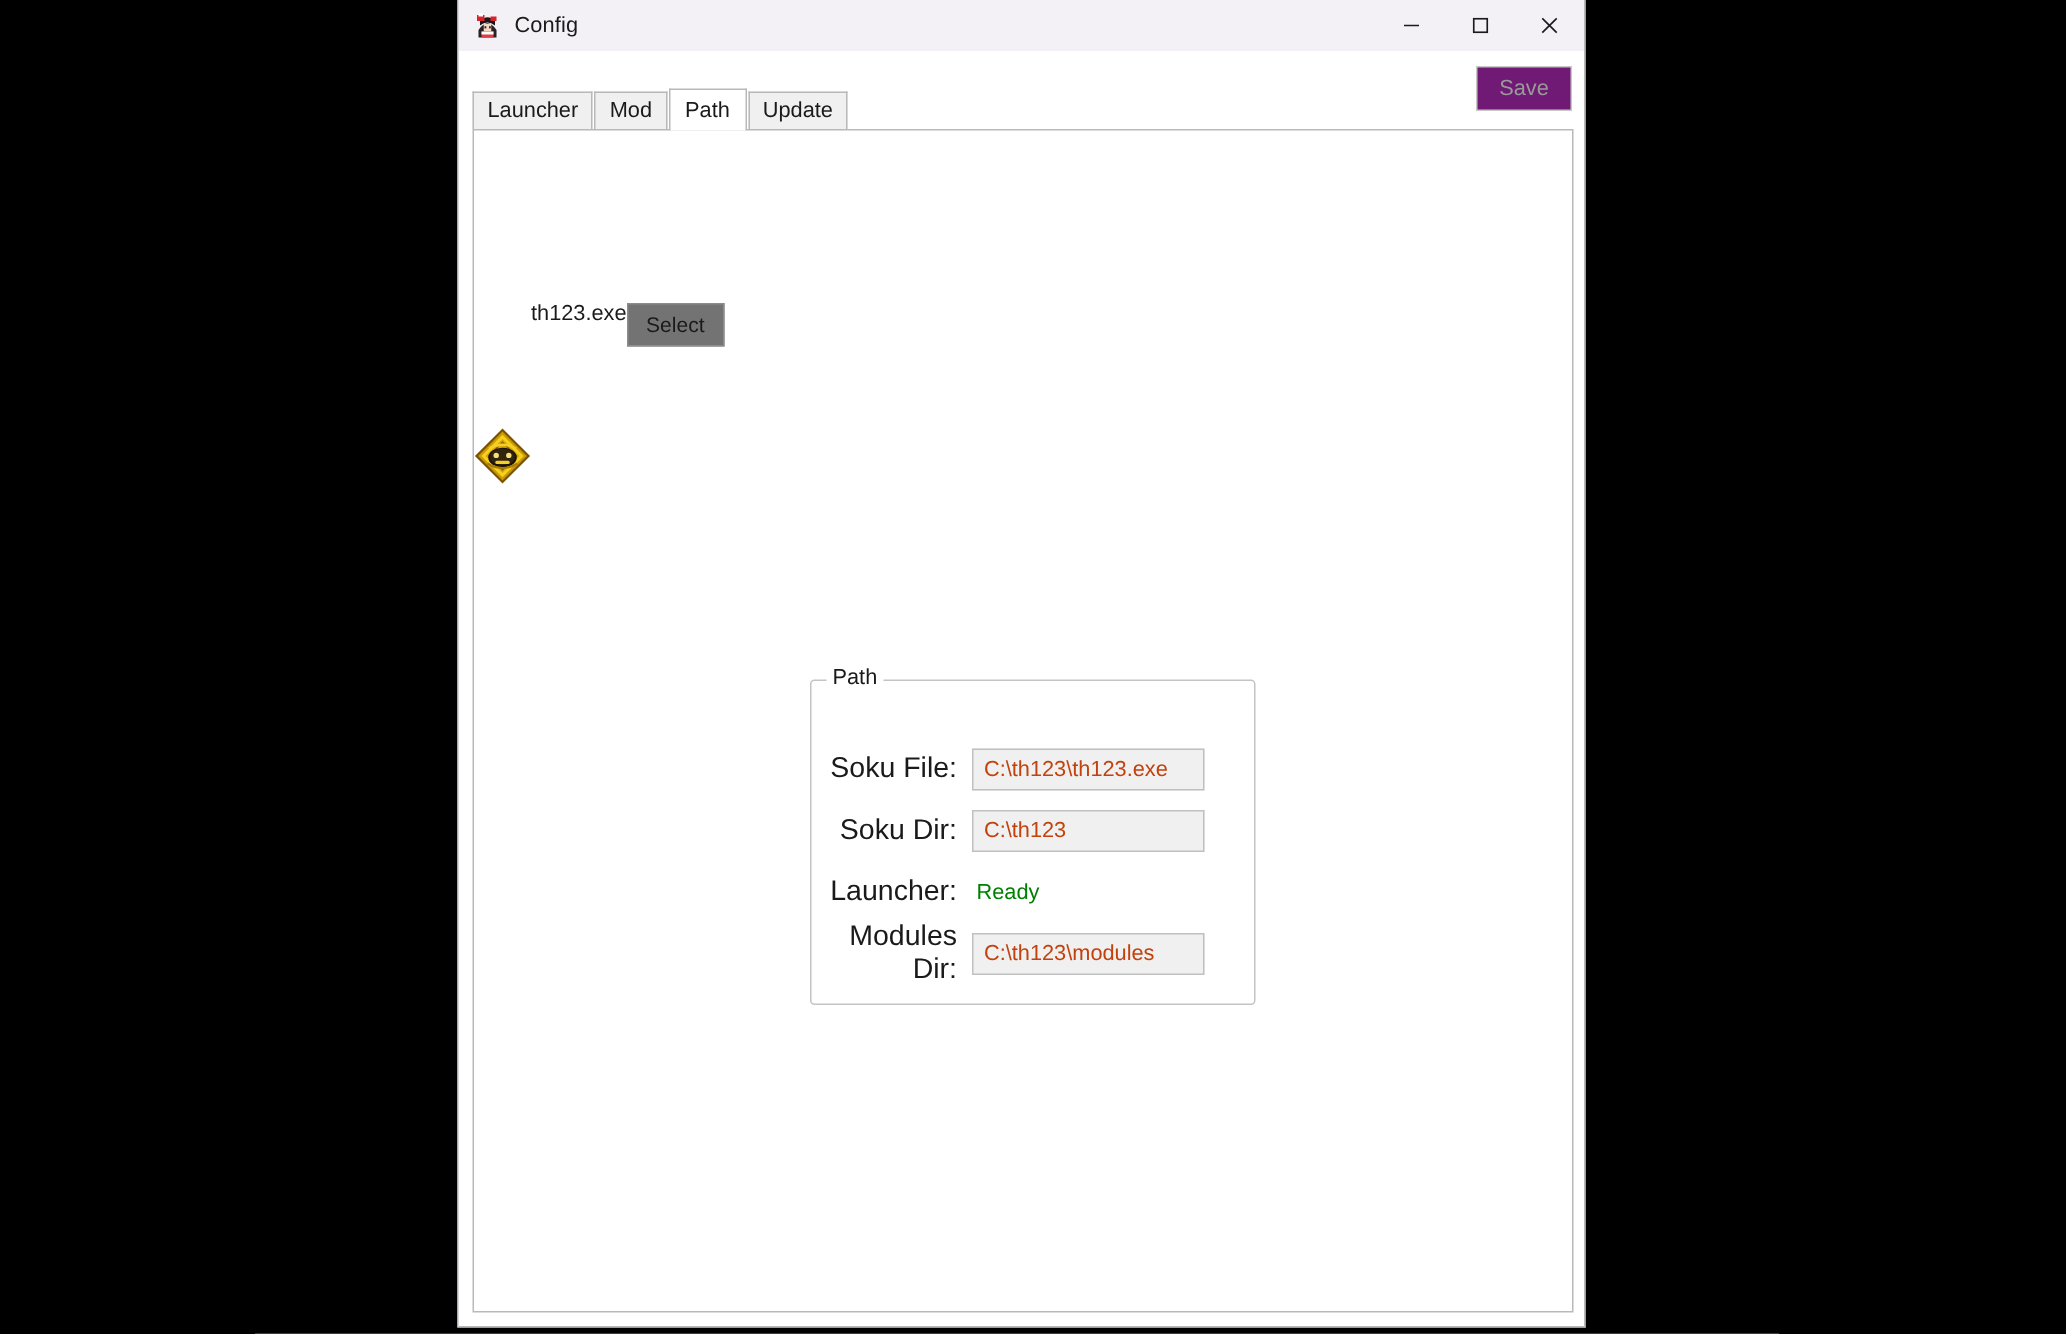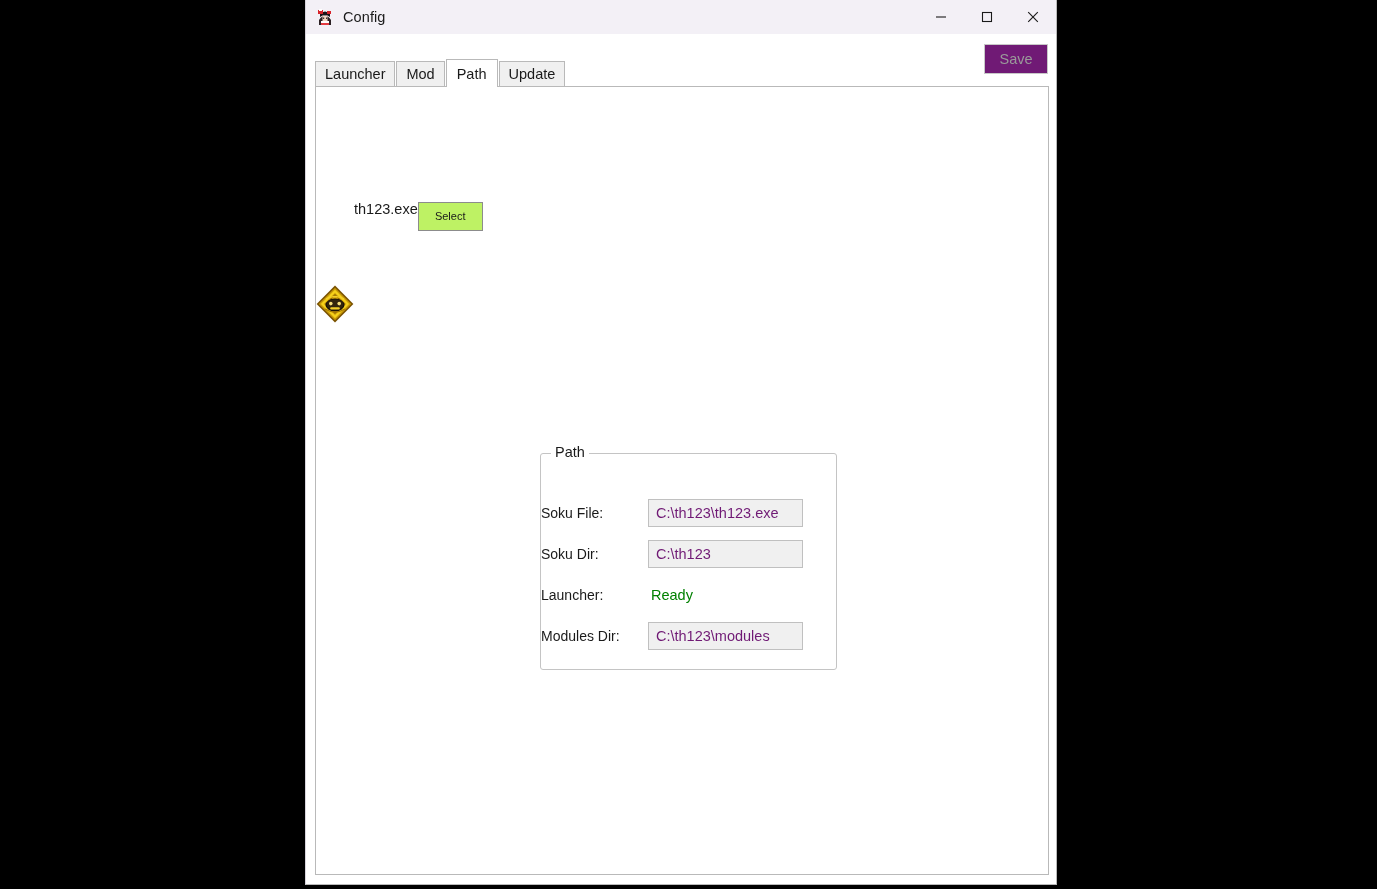--- a/index.html
+++ b/index.html
@@ -151,24 +151,24 @@
   }
   #exe-name {
     margin-top: 7px;
     font-size: 14.5px;
     color: #1a1a1a;
   }
   #select-button {
     margin-top: 22px;
     width: 65px;
     height: 29px;
-    background: #bef264;
+    background: #737373;
     border: 1px solid #8c8c8c;
     box-sizing: border-box;
-    font-size: 11px;
+    font-size: 14px;
     font-family: "Liberation Sans", sans-serif;
     color: #1a1a1a;
     display: flex;
     align-items: center;
     justify-content: center;
     cursor: default;
   }
 
   
   #path-group {
@@ -196,37 +196,37 @@
     top: 38px;
     width: 100%;
   }
   .path-row {
     display: flex;
     align-items: center;
     height: 41px;
   }
   .path-label {
     width: 107px;
-    text-align: left;
+    text-align: right;
     padding-right: 10px;
-    font-size: 14px;
+    font-size: 19px;
     color: #1a1a1a;
     box-sizing: border-box;
   }
   .path-value-box {
     width: 155px;
     height: 28px;
     background: #f0f0f0;
     border: 1px solid #c0c0c0;
     box-sizing: border-box;
     display: flex;
     align-items: center;
     padding-left: 7px;
     font-size: 14.5px;
-    color: #701a75;
+    color: #c2410c;
     white-space: nowrap;
     overflow: hidden;
   }
   .path-value-text {
     font-size: 14.5px;
     color: #008000;
     padding-left: 3px;
   }
 </style>
 </head>

